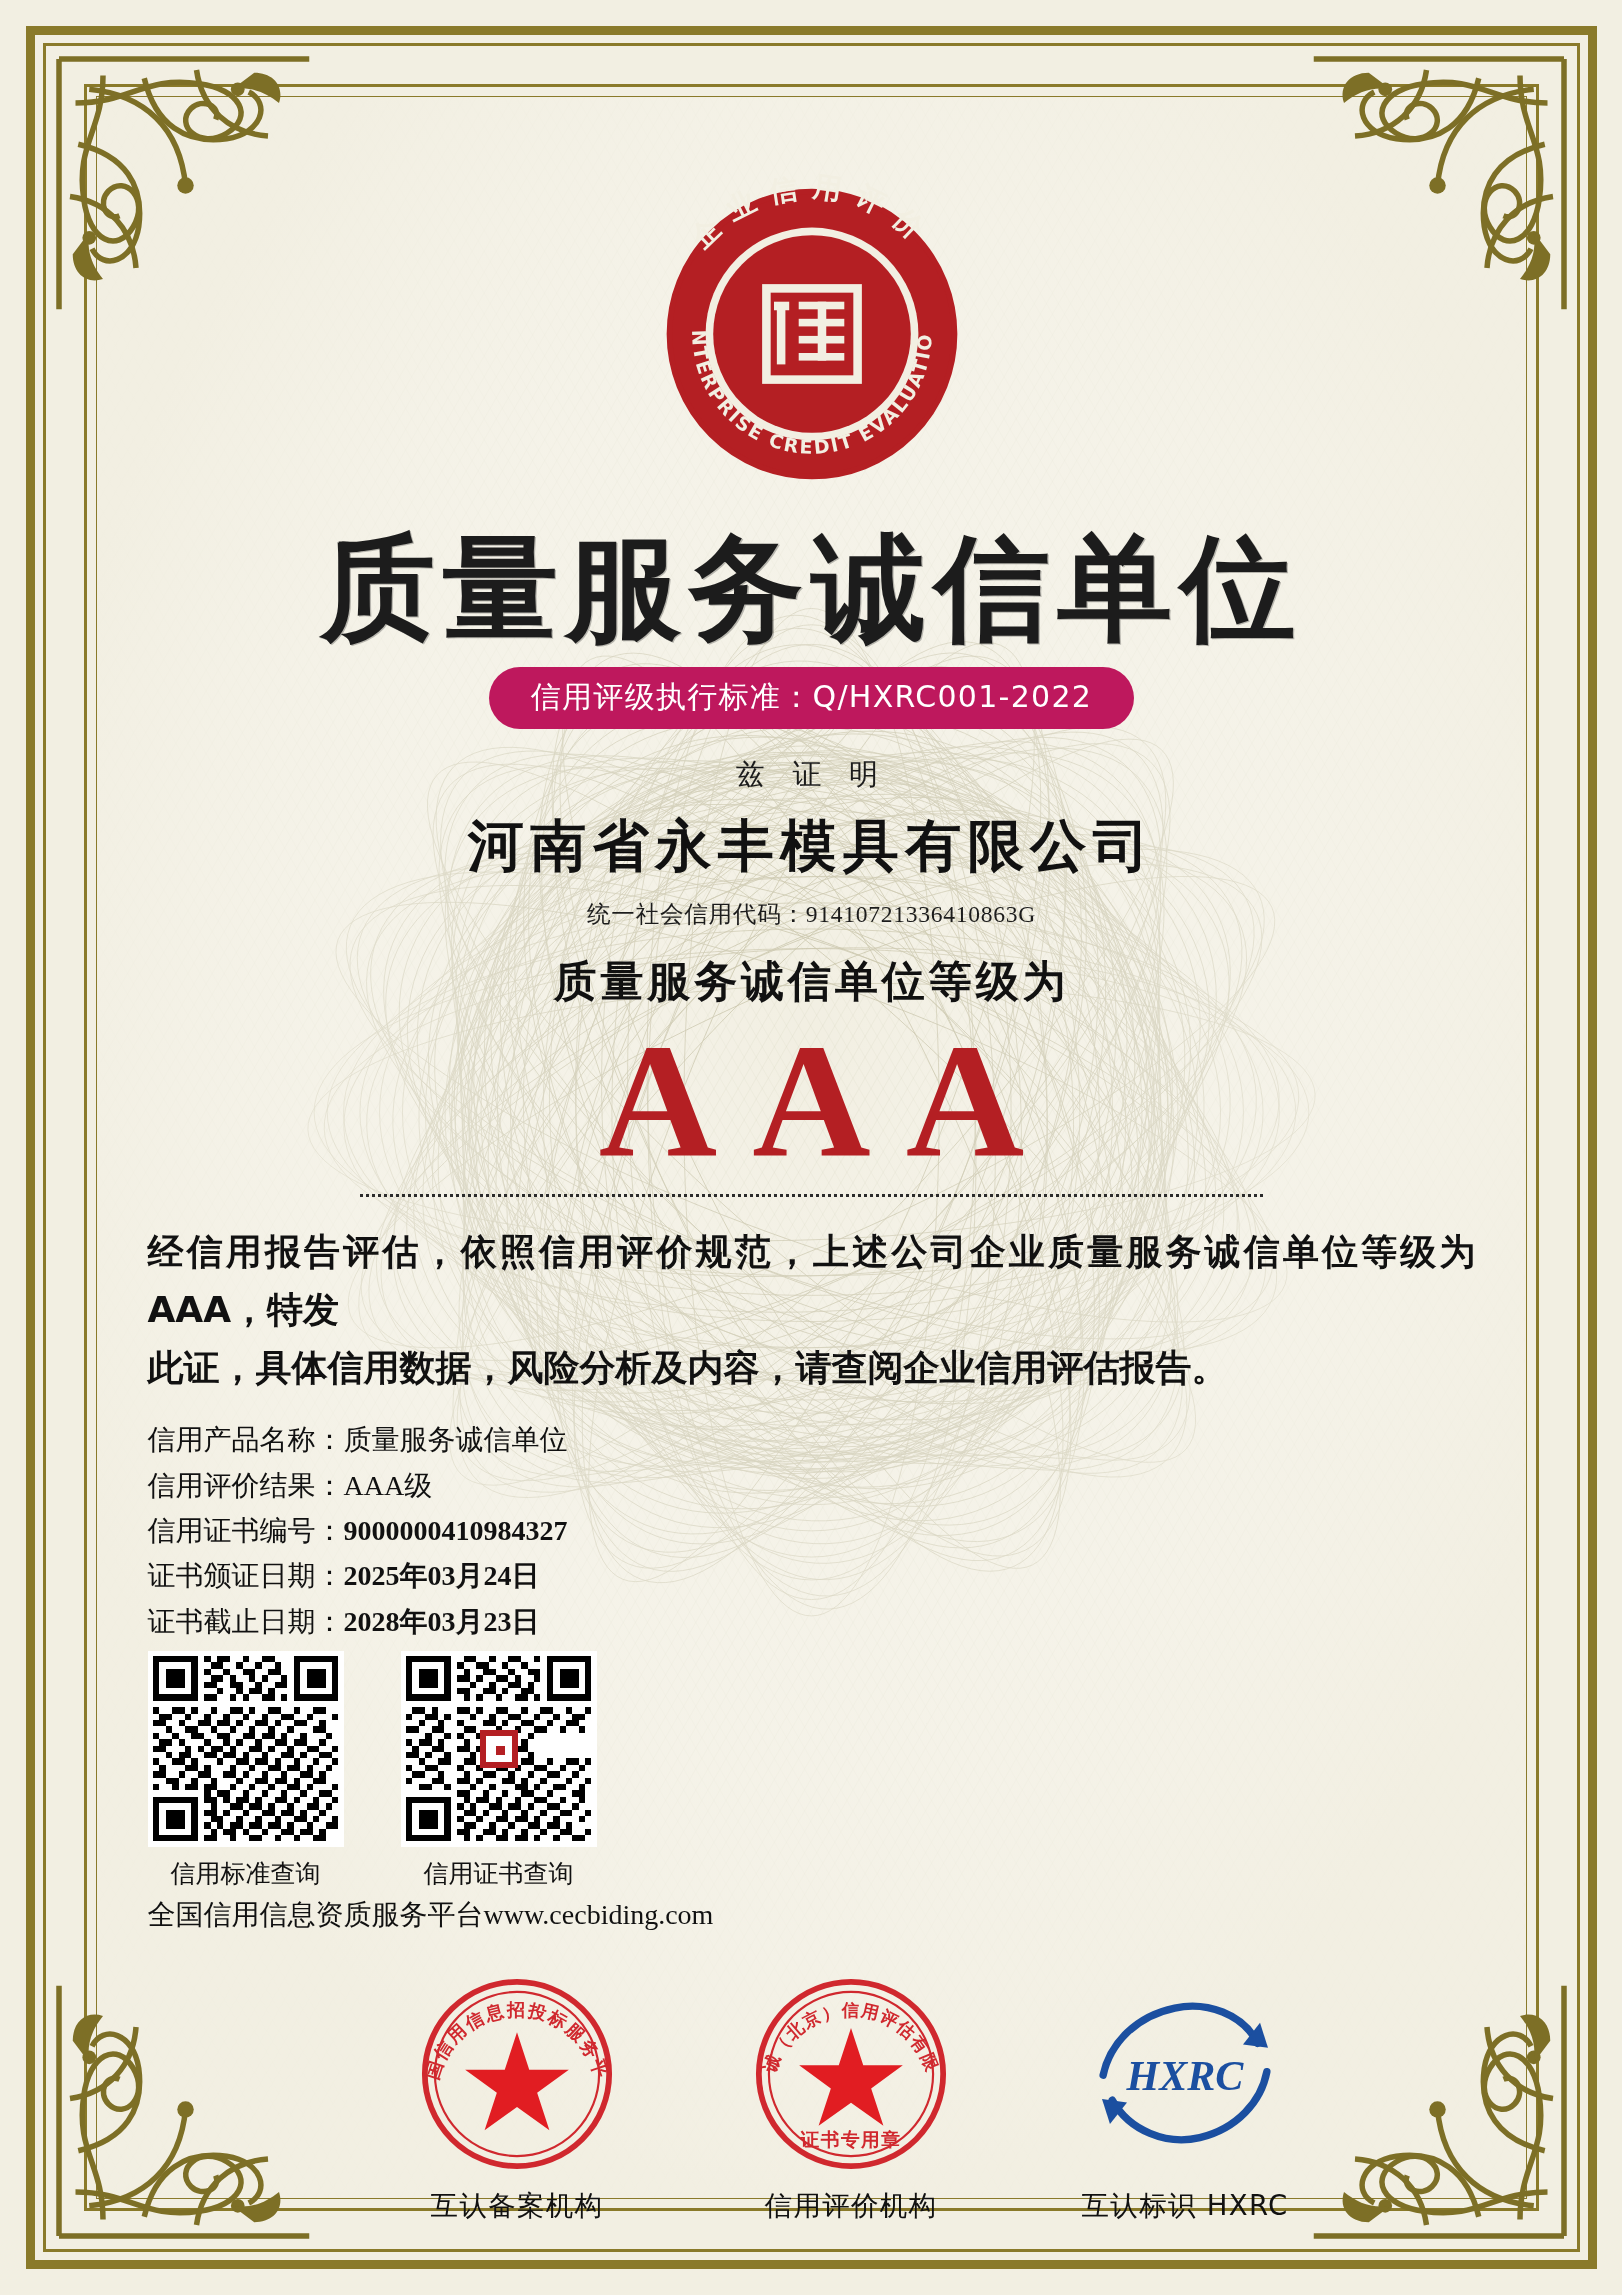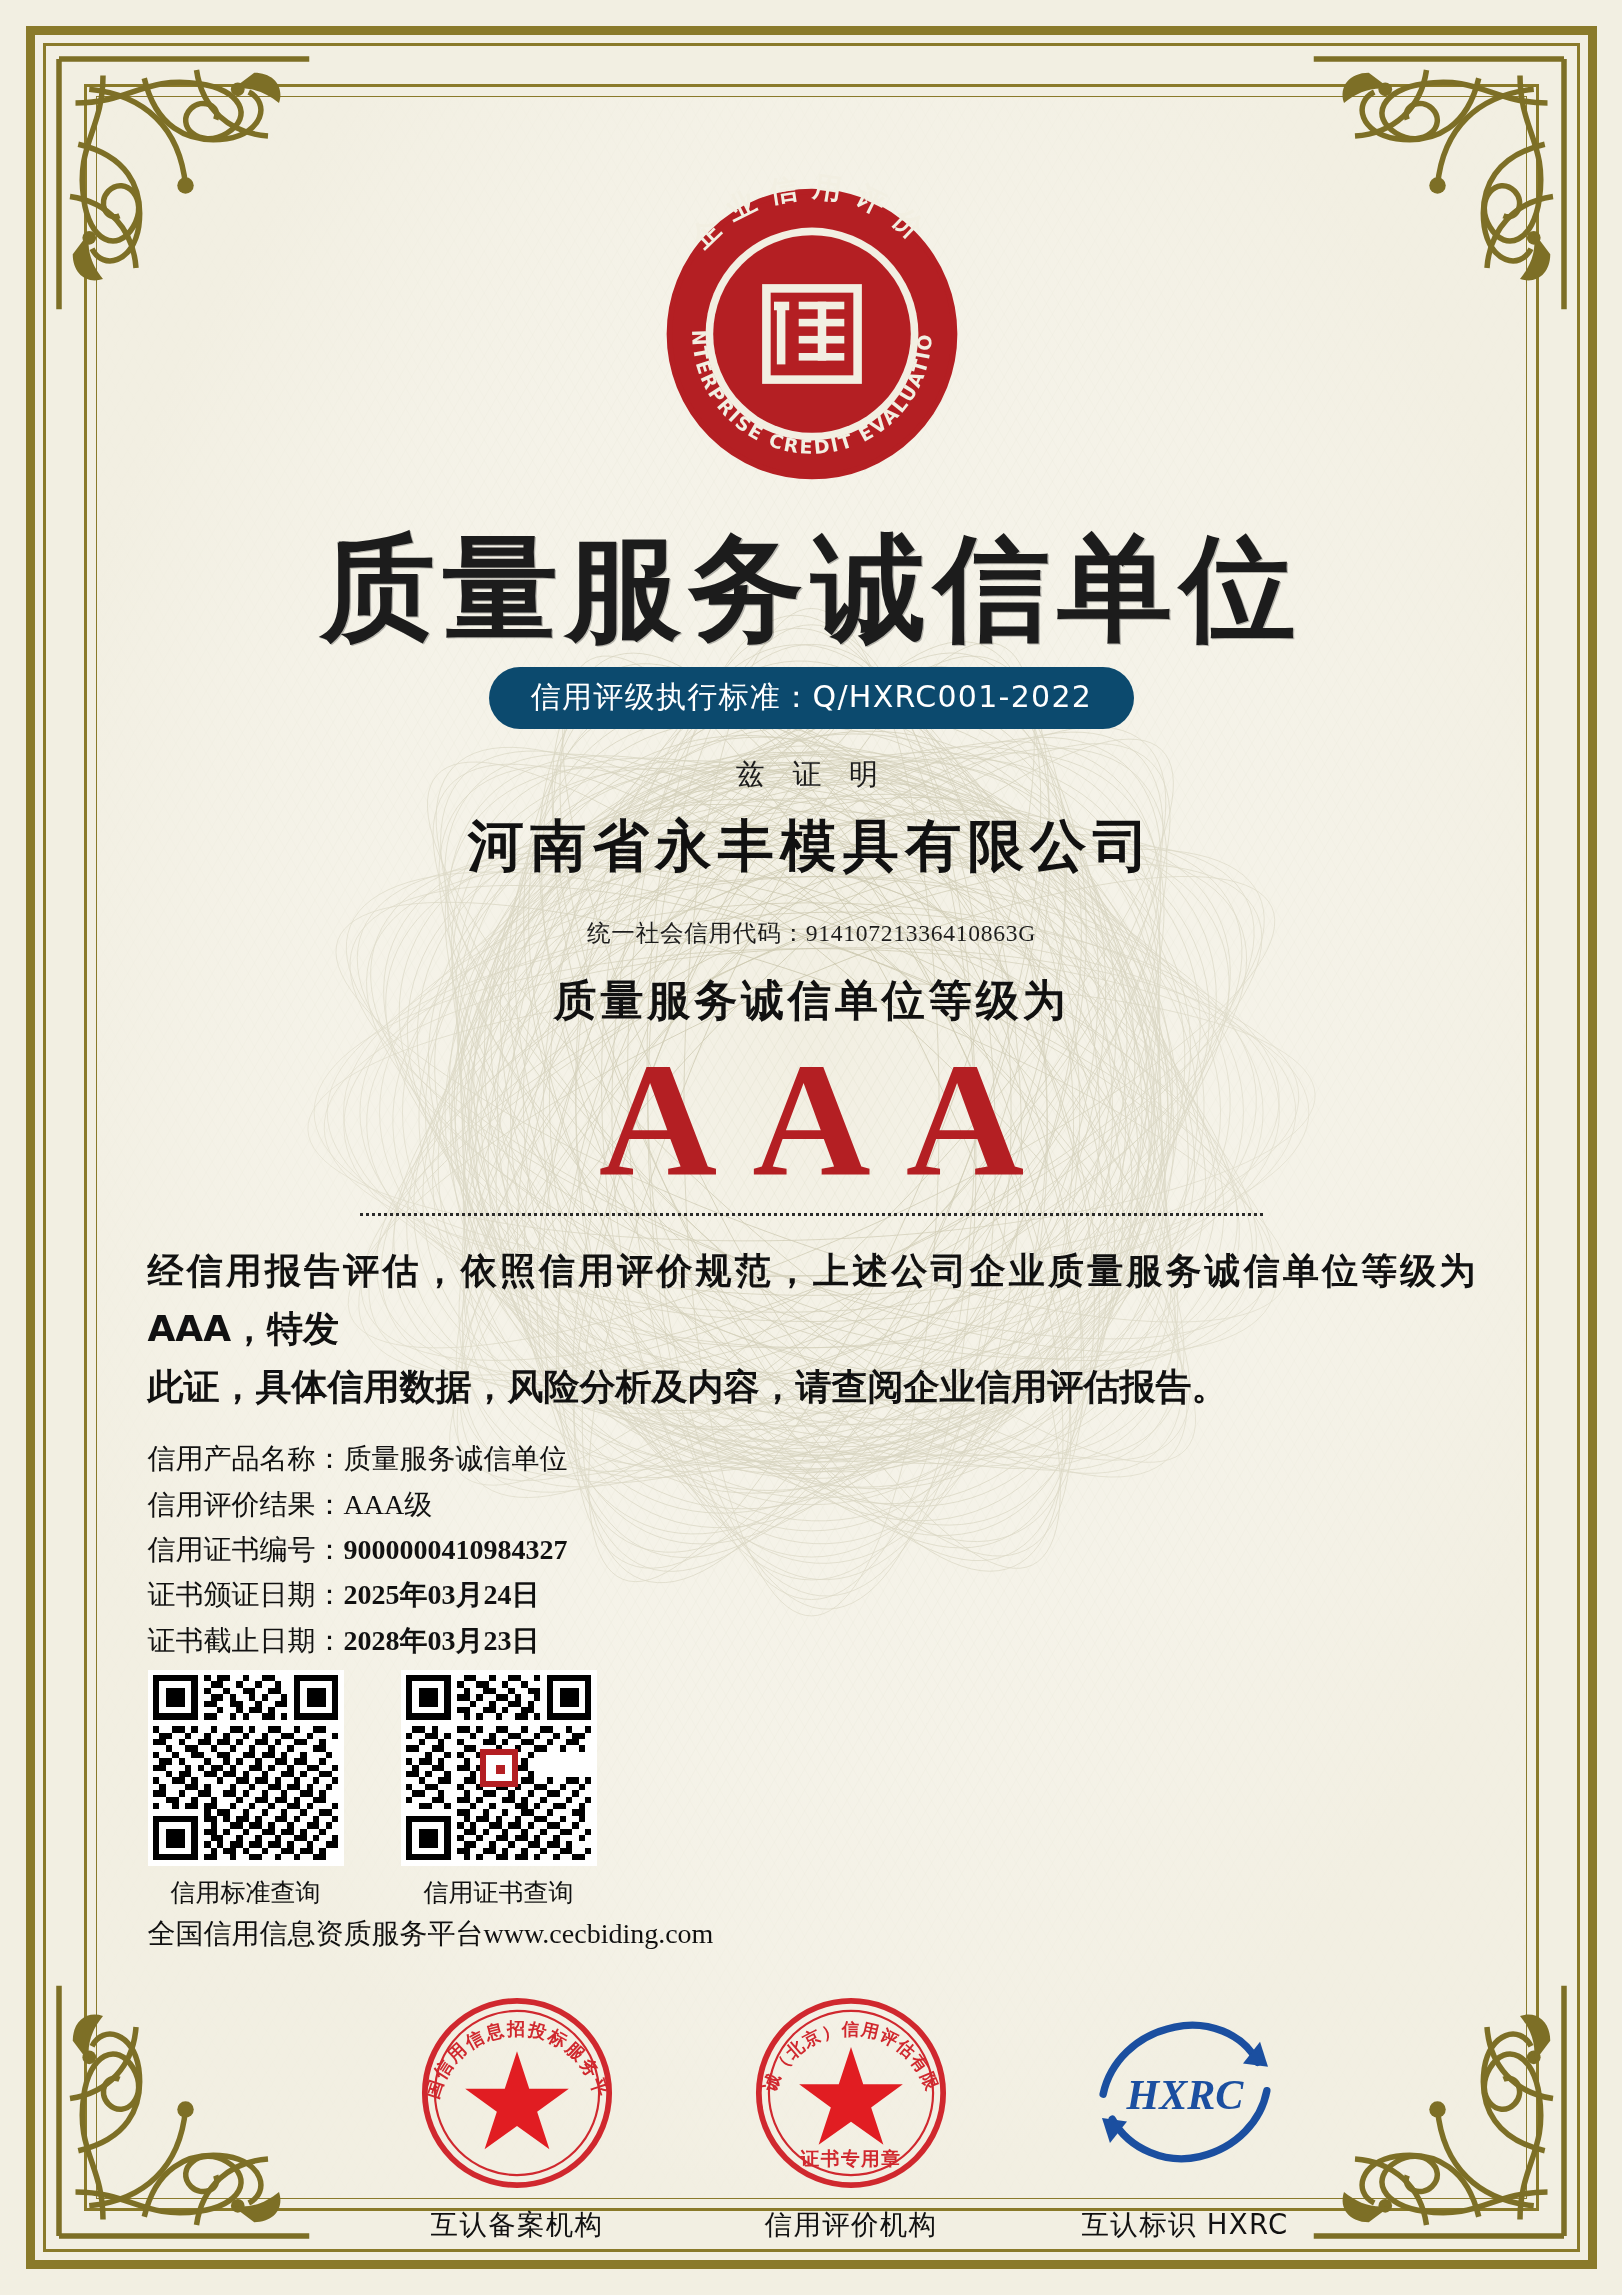--- a/index.html
+++ b/index.html
@@ -88,21 +88,21 @@
     font-size: 115px;
     letter-spacing: 7.9px;
     color: #1c1c1c;
     line-height: 1.05;
     text-shadow: 1.3px 1.3px 0 rgba(0,0,0,0.25);
     white-space: nowrap;
   }
 
   .std-pill {
     margin-top: 18.3px;
-    background: #0c4a6e;
+    background: #be185d;
     color: #ffffff;
     border-radius: 31px;
     padding: 10.5px 42px;
     font-family: "DejaVu Sans", "Liberation Sans", sans-serif;
     font-size: 30px;
     letter-spacing: 1.3px;
     white-space: nowrap;
   }
 
   .hereby {
@@ -124,21 +124,21 @@
   }
 
   .rule-wide {
     margin-top: 9.2px;
     width: 1243px;
     height: 2.6px;
     background: #111;
   }
 
   .uscc {
-    margin-top: 22px;
+    margin-top: 3px;
     font-family: "Liberation Serif", serif;
     font-size: 23.6px;
     color: #1c1c1c;
     letter-spacing: 0.7px;
   }
 
   .grade-line {
     margin-top: 23.6px;
     font-family: "DejaVu Sans", "Liberation Sans", sans-serif;
     font-weight: bold;

